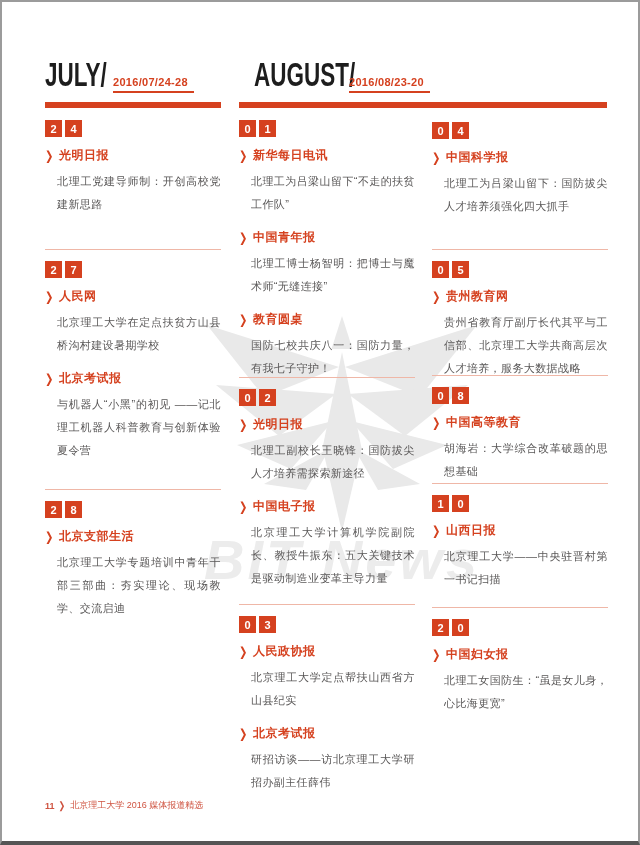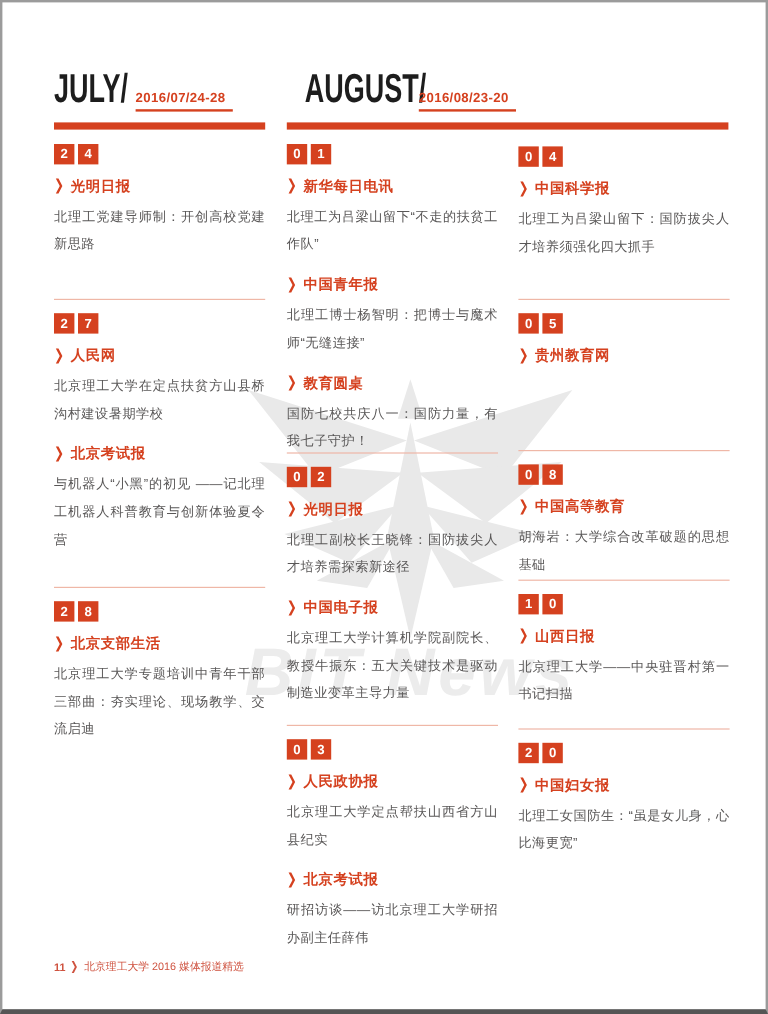--- a/index.html
+++ b/index.html
@@ -48,21 +48,21 @@
     width:17px;height:17px;background:#d5411f;color:#ffffff;
     font-size:11px;font-weight:bold;display:flex;align-items:center;justify-content:center;
   }
   .src{
     color:#d5411f;font-size:12px;font-weight:bold;margin:0 0 6px 0;
     display:flex;align-items:center;letter-spacing:0.5px;
   }
   .chev{font-size:10px;margin-right:5px;font-weight:bold;transform:scaleY(1.25);}
   .title{
     color:#595757;font-size:11px;line-height:23px;letter-spacing:0.4px;
-    text-align:justify;margin:0 0 13px 0;
+    text-align:justify;margin:0 0 13px 12px;
   }
   .item:last-child .title{margin-bottom:0;}
   
   .footer{
     position:absolute;left:43px;top:797px;color:#cf5340;font-size:9px;
     display:flex;align-items:center;gap:4px;z-index:1;text-align:right;
   }
   .footer .pgnum{font-weight:bold;}
   .footer .chev{font-size:8px;margin-right:1px;}
 </style>
@@ -246,20 +246,21 @@
     <div class="group sep c3g2">
       <div class="badge">
         <span>0</span>
         <span>5</span>
       </div>
       <div class="item">
         <div class="src">
             <span class="chev">❯</span>
             <span>贵州教育网</span>
           </div>
+        <div class="title">贵州省教育厅副厅长代其平与工信部、北京理工大学共商高层次人才培养，服务大数据战略</div>
       </div>
     </div>
 
     <div class="group sep c3g3">
       <div class="badge">
         <span>0</span>
         <span>8</span>
       </div>
       <div class="item">
         <div class="src">

